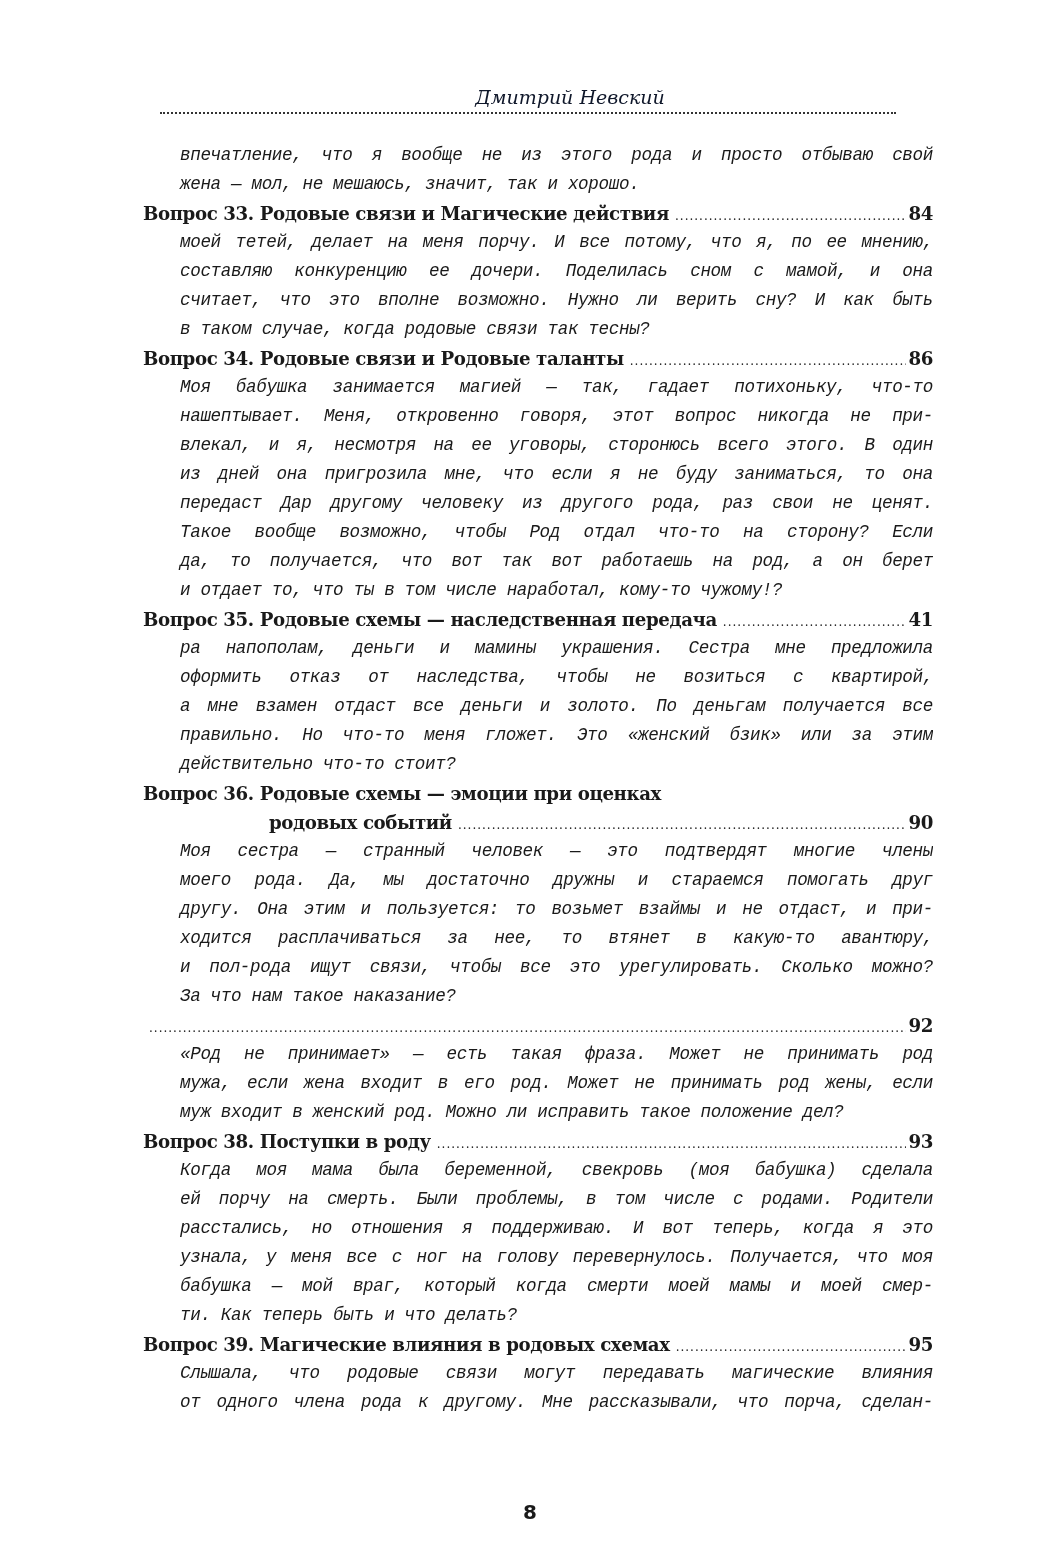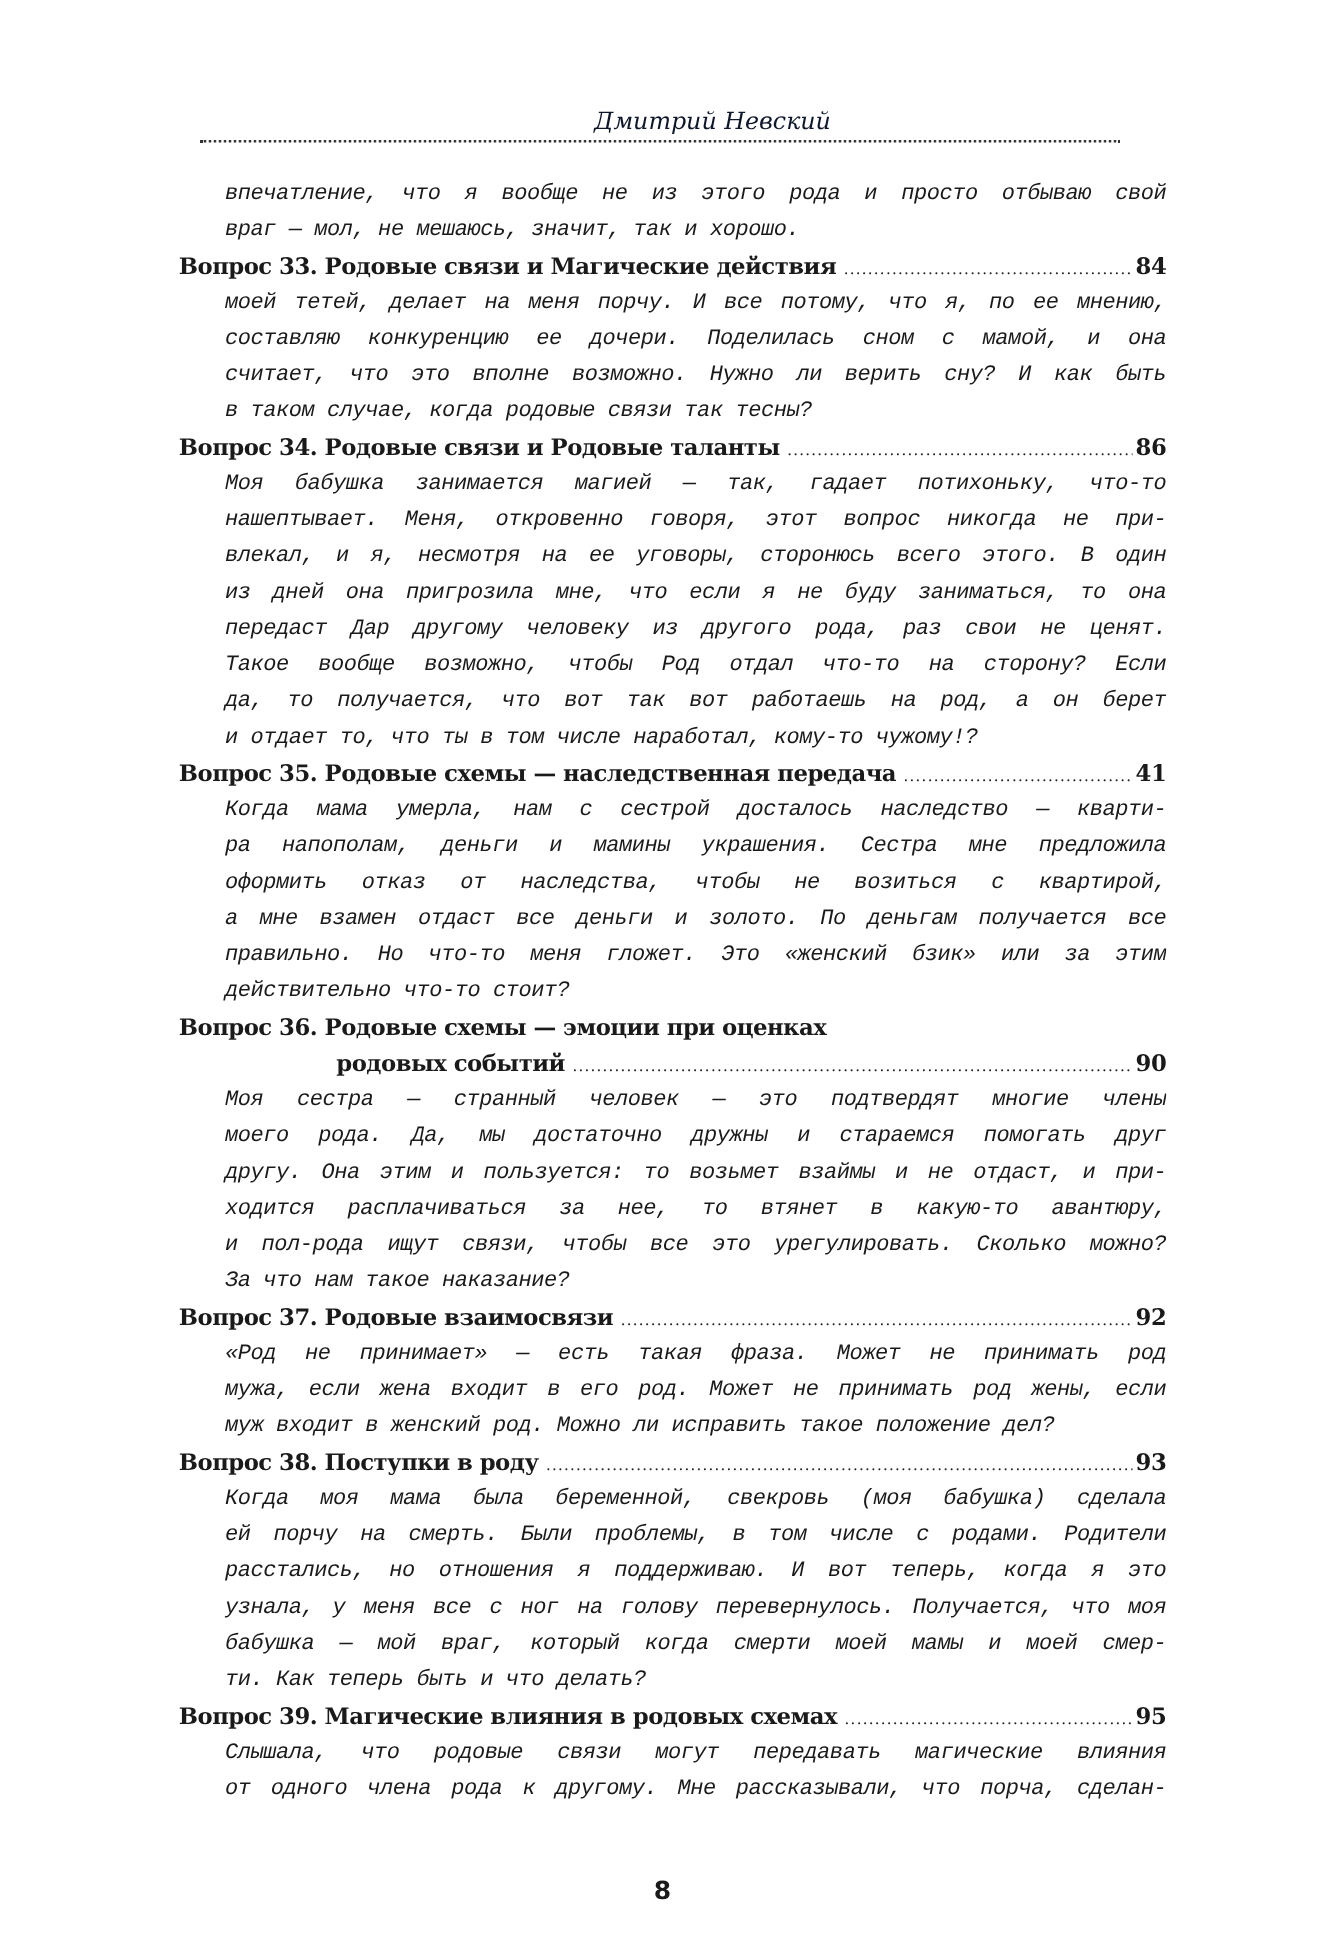--- a/index.html
+++ b/index.html
@@ -39,21 +39,21 @@
   }
 </style>
 </head>
 <body>
 
 <div class="running-head">Дмитрий Невский</div>
 <div class="rule"></div>
 
 <div class="content" id="content">
   <div class="line d">впечатление, что я вообще не из этого рода и просто отбываю свой</div>
-  <div class="line d last">враг — мол, не мешаюсь, значит, так и хорошо.</div>
+  <div class="line d last">жена — мол, не мешаюсь, значит, так и хорошо.</div>
 <div>
       <div class="line q">
         <span class="t">Вопрос 33. Родовые связи и Магические действия</span>
         <span class="dots"></span>
         <span class="p">84</span>
       </div>
       <div class="line d">моей тетей, делает на меня порчу. И все потому, что я, по ее мнению,</div>
       <div class="line d">составляю конкуренцию ее дочери. Поделилась сном с мамой, и она</div>
       <div class="line d">считает, что это вполне возможно. Нужно ли верить сну? И как быть</div>
       <div class="line d last">в таком случае, когда родовые связи так тесны?</div>
@@ -72,21 +72,20 @@
       <div class="line d">Такое вообще возможно, чтобы Род отдал что-то на сторону? Если</div>
       <div class="line d">да, то получается, что вот так вот работаешь на род, а он берет</div>
       <div class="line d last">и отдает то, что ты в том числе наработал, кому-то чужому!?</div>
     </div>
     <div>
       <div class="line q">
         <span class="t">Вопрос 35. Родовые схемы — наследственная передача</span>
         <span class="dots"></span>
         <span class="p">41</span>
       </div>
-      <div class="line d">Когда мама умерла, нам с сестрой досталось наследство — кварти-</div>
       <div class="line d">ра напополам, деньги и мамины украшения. Сестра мне предложила</div>
       <div class="line d">оформить отказ от наследства, чтобы не возиться с квартирой,</div>
       <div class="line d">а мне взамен отдаст все деньги и золото. По деньгам получается все</div>
       <div class="line d">правильно. Но что-то меня гложет. Это «женский бзик» или за этим</div>
       <div class="line d last">действительно что-то стоит?</div>
     </div>
     <div>
       <div class="line q">
         <span class="t">Вопрос 36. Родовые схемы — эмоции при оценках</span>
       </div>
@@ -97,21 +96,20 @@
       </div>
       <div class="line d">Моя сестра — странный человек — это подтвердят многие члены</div>
       <div class="line d">моего рода. Да, мы достаточно дружны и стараемся помогать друг</div>
       <div class="line d">другу. Она этим и пользуется: то возьмет взаймы и не отдаст, и при-</div>
       <div class="line d">ходится расплачиваться за нее, то втянет в какую-то авантюру,</div>
       <div class="line d">и пол-рода ищут связи, чтобы все это урегулировать. Сколько можно?</div>
       <div class="line d last">За что нам такое наказание?</div>
     </div>
     <div>
       <div class="line q">
-        <span class="t">Вопрос 37. Родовые взаимосвязи</span>
         <span class="dots"></span>
         <span class="p">92</span>
       </div>
       <div class="line d">«Род не принимает» — есть такая фраза. Может не принимать род</div>
       <div class="line d">мужа, если жена входит в его род. Может не принимать род жены, если</div>
       <div class="line d last">муж входит в женский род. Можно ли исправить такое положение дел?</div>
     </div>
     <div>
       <div class="line q">
         <span class="t">Вопрос 38. Поступки в роду</span>

